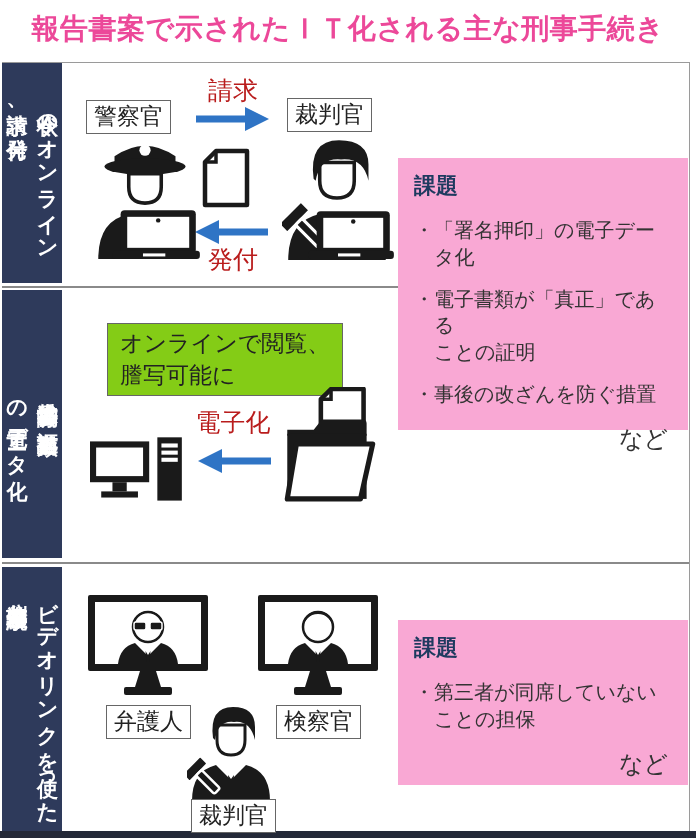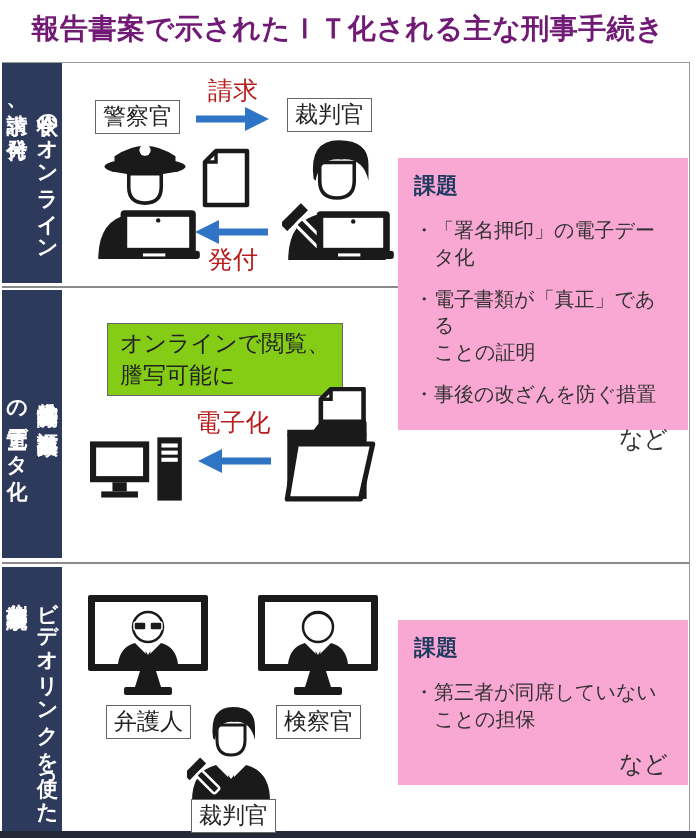--- a/index.html
+++ b/index.html
@@ -4,21 +4,21 @@
 <style>
   html,body{margin:0;padding:0;background:#fff;}
   body{
     width:696px;height:838px;position:relative;overflow:hidden;
     font-family:"Liberation Sans","DejaVu Sans",sans-serif;color:#1a1a1a;
   }
   .abs{position:absolute;}
   
   .title{
     top:10px;left:0;width:696px;text-align:center;
-    font-size:28px;font-weight:bold;letter-spacing:0.5px;color:#701a75;
+    font-size:28px;font-weight:bold;letter-spacing:0.5px;color:#ec4899;
   }
   
   .top-line{left:2px;top:62px;width:688px;height:1px;background:#9a9a9a;}
   .right-line{left:689px;top:62px;width:1px;height:770px;background:#9a9a9a;}
   .divider1{left:2px;top:286px;width:396px;height:2px;background:#8a8a8a;}
   .divider2{left:2px;top:562px;width:687px;height:2px;background:#8a8a8a;}
   .bottom-bar{left:0;top:831px;width:696px;height:7px;background:#242938;}
   
   .sidebar-block{
     left:2px;width:60px;background:#2e3a5b;
@@ -76,21 +76,21 @@
 </div>
 <div class="abs sidebar-block sb2">
   <div class="sidebar-text">供述調書等の証拠書類
 の電子データ化</div>
 </div>
 <div class="abs sidebar-block sb3">
   <div class="sidebar-text">ビデオリンクを使った
 公判前整理手続き</div>
 </div>
 
-<div class="abs label-box" style="left:95px;top:100px;">警察官</div>
+<div class="abs label-box" style="left:86px;top:100px;">警察官</div>
 <div class="abs label-box" style="left:287px;top:98px;">裁判官</div>
 
 <div class="abs arrow-label" style="left:194px;top:74px;width:78px;">請求</div>
 <div class="abs" style="left:193px;top:106px;">
   <svg width="78" height="26" viewBox="0 0 78 26">
     <line x1="3" y1="13" x2="54" y2="13" stroke="#2f74c5" stroke-width="7"></line>
     <polygon points="52,1 76,13 52,25" fill="#2f74c5"></polygon>
   </svg>
 </div>
 

